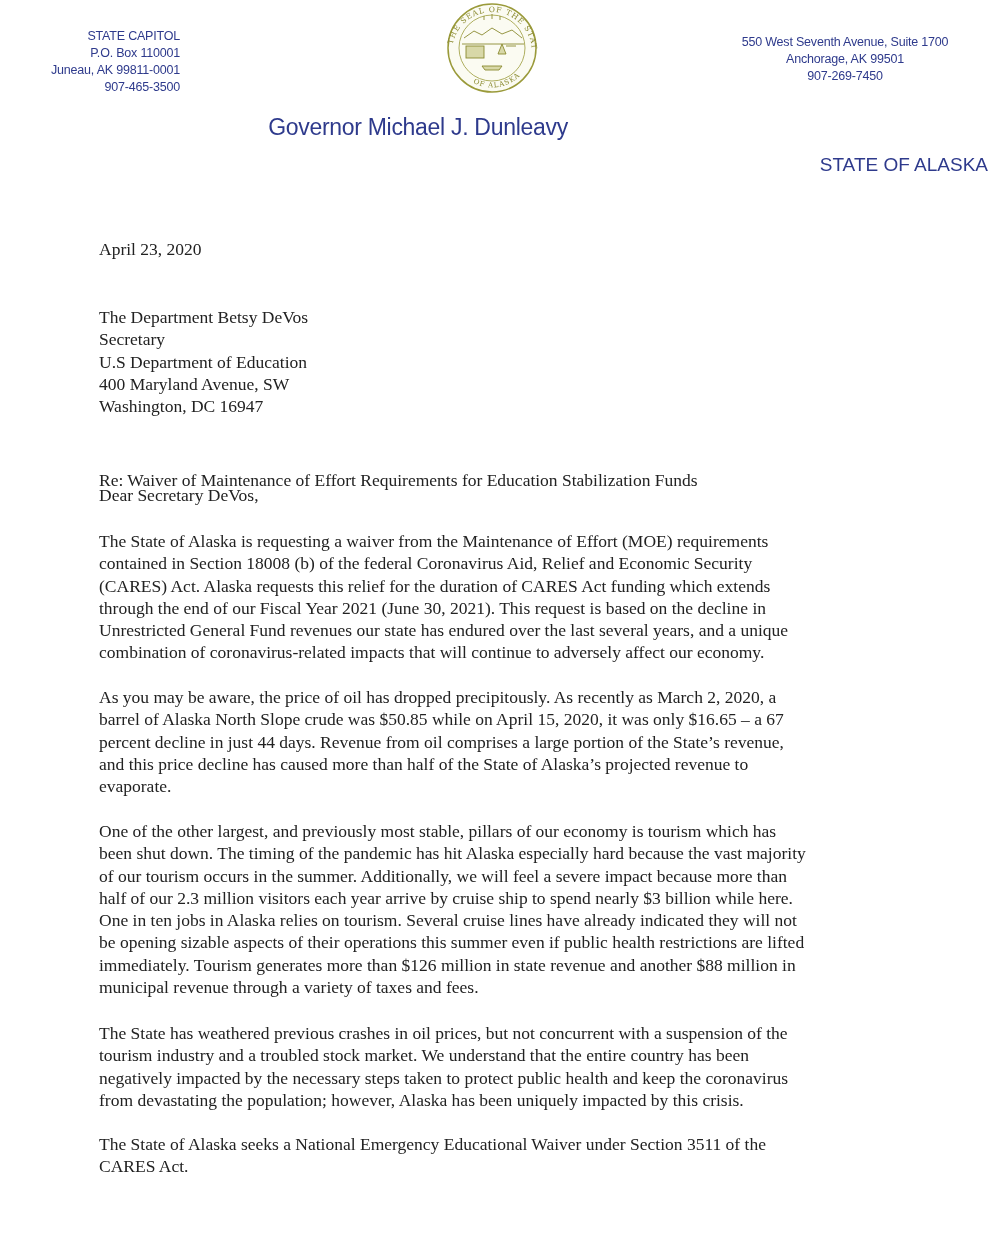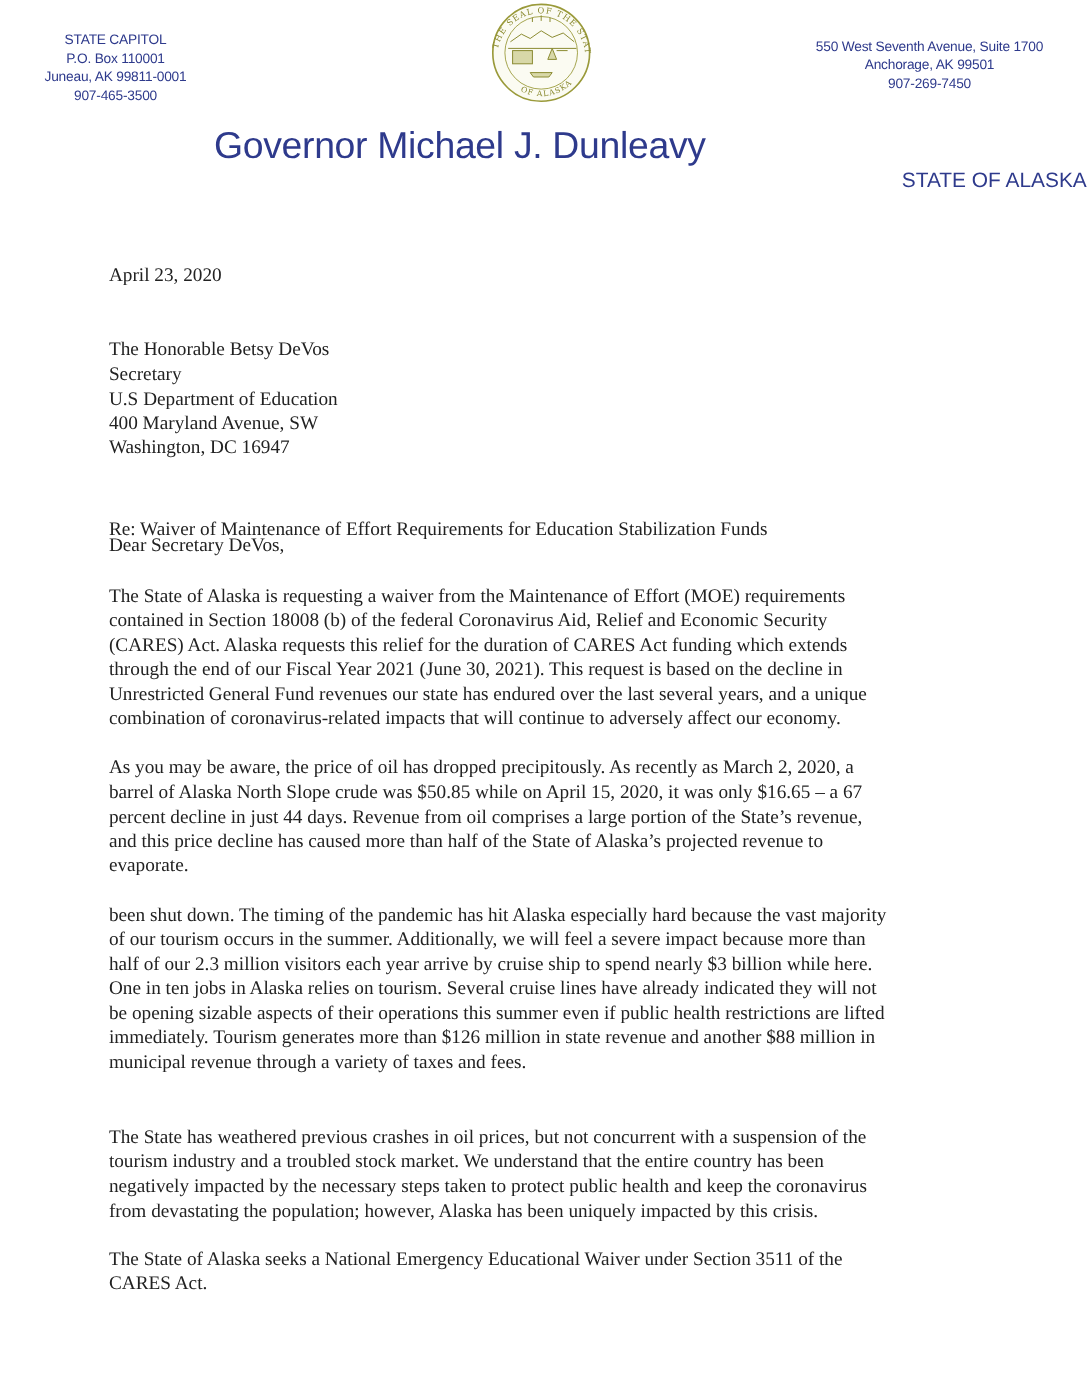--- a/index.html
+++ b/index.html
@@ -6,28 +6,28 @@
   body { width: 988px; height: 1250px; position: relative; overflow: hidden; }
   .letterhead-block {
     position: absolute;
     font-family: "Liberation Sans", "DejaVu Sans", sans-serif;
     color: #2e3a8c;
     font-size: 12.5px;
     line-height: 17px;
     text-align: center;
     letter-spacing: -0.2px;
   }
-  .lh-left { left: 30px; top: 28px; width: 150px; }
+  .lh-left { left: 30px; top: 28px; width: 150px; text-align: right; }
   .lh-right { left: 720px; top: 34px; width: 250px; }
   .seal { position: absolute; left: 436px; top: 2px; width: 112px; height: 92px; }
   .gov-title {
     position: absolute; left: 0; width: 836px; top: 114px;
     text-align: center;
     font-family: "Liberation Sans", "DejaVu Sans", sans-serif;
-    color: #2e3a8c; font-size: 34px; letter-spacing: -0.3px;
+    color: #2e3a8c; font-size: 23px; letter-spacing: -0.3px;
   }
   .gov-sub {
     position: absolute; left: 0; width: 988px; top: 154px;
     text-align: right;
     font-family: "Liberation Sans", "DejaVu Sans", sans-serif;
     color: #2e3a8c; font-size: 19px;
   }
   .body-text {
     position: absolute; left: 99px;
     font-family: "Liberation Serif", "DejaVu Serif", serif;
@@ -86,21 +86,21 @@
   </div>
 
   <div class="gov-title">Governor Michael J. Dunleavy</div>
   <div class="gov-sub">STATE OF ALASKA</div>
 </div>
 
 <div>
   <div class="body-text" id="date">April 23, 2020</div>
 
   <div class="body-text" id="recipient">
-    <span class="line">The Honorable Betsy DeVos</span>
+    <span class="line">The Department Betsy DeVos</span>
     <span class="line">Secretary</span>
     <span class="line">U.S Department of Education</span>
     <span class="line">400 Maryland Avenue, SW</span>
     <span class="line">Washington, DC  16947</span>
   </div>
 
   <div class="body-text" id="subject">Re: Waiver of Maintenance of Effort Requirements for Education Stabilization Funds</div>
   <div class="body-text" id="salutation">Dear Secretary DeVos,</div>
 
   <div class="body-text" id="para1">
@@ -114,20 +114,21 @@
 
   <div class="body-text" id="para2">
     <span class="line">As you may be aware, the price of oil has dropped precipitously. As recently as March 2, 2020, a</span>
     <span class="line">barrel of Alaska North Slope crude was $50.85 while on April 15, 2020, it was only $16.65 – a 67</span>
     <span class="line">percent decline in just 44 days. Revenue from oil comprises a large portion of the State’s revenue,</span>
     <span class="line">and this price decline has caused more than half of the State of Alaska’s projected revenue to</span>
     <span class="line">evaporate.</span>
   </div>
 
   <div class="body-text" id="para3">
+    <span class="line">One of the other largest, and previously most stable, pillars of our economy is tourism which has</span>
     <span class="line">been shut down. The timing of the pandemic has hit Alaska especially hard because the vast majority</span>
     <span class="line">of our tourism occurs in the summer. Additionally, we will feel a severe impact because more than</span>
     <span class="line">half of our 2.3 million visitors each year arrive by cruise ship to spend nearly $3 billion while here.</span>
     <span class="line">One in ten jobs in Alaska relies on tourism. Several cruise lines have already indicated they will not</span>
     <span class="line">be opening sizable aspects of their operations this summer even if public health restrictions are lifted</span>
     <span class="line">immediately. Tourism generates more than $126 million in state revenue and another $88 million in</span>
     <span class="line">municipal revenue through a variety of taxes and fees.</span>
   </div>
 
   <div class="body-text" id="para4">

